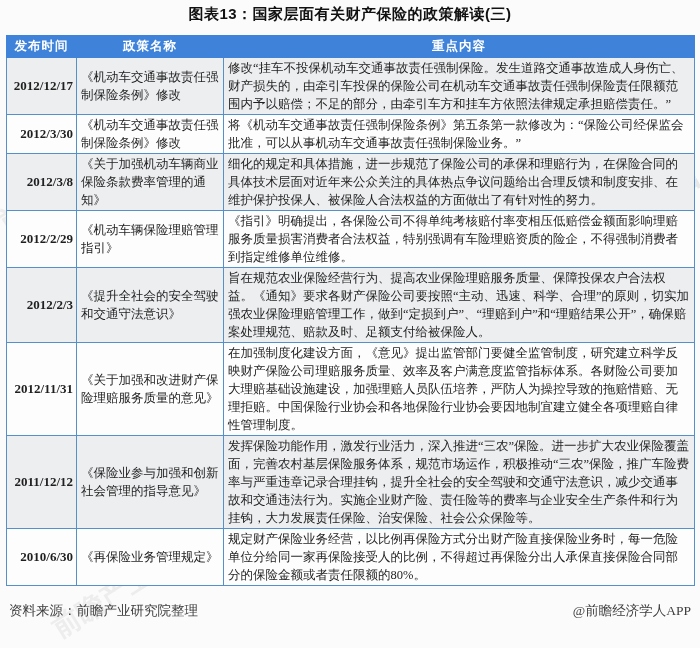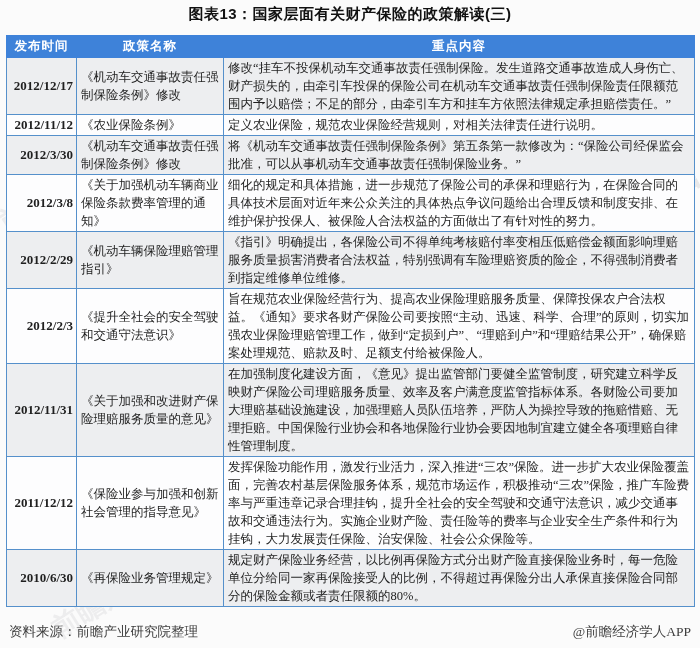--- a/index.html
+++ b/index.html
@@ -136,25 +136,20 @@
         <th>重点内容</th>
       </tr>
     </thead>
     <tbody>
         <tr>
           <td class="col-date">2012/12/17</td>
           <td class="col-name">《机动车交通事故责任强制保险条例》修改</td>
           <td class="col-content">修改“挂车不投保机动车交通事故责任强制保险。发生道路交通事故造成人身伤亡、财产损失的，由牵引车投保的保险公司在机动车交通事故责任强制保险责任限额范围内予以赔偿；不足的部分，由牵引车方和挂车方依照法律规定承担赔偿责任。”</td>
         </tr>
         <tr>
-          <td class="col-date">2012/11/12</td>
-          <td class="col-name">《农业保险条例》</td>
-          <td class="col-content">定义农业保险，规范农业保险经营规则，对相关法律责任进行说明。</td>
-        </tr>
-        <tr>
           <td class="col-date">2012/3/30</td>
           <td class="col-name">《机动车交通事故责任强制保险条例》修改</td>
           <td class="col-content">将《机动车交通事故责任强制保险条例》第五条第一款修改为：“保险公司经保监会批准，可以从事机动车交通事故责任强制保险业务。”</td>
         </tr>
         <tr>
           <td class="col-date">2012/3/8</td>
           <td class="col-name">《关于加强机动车辆商业保险条款费率管理的通知》</td>
           <td class="col-content">细化的规定和具体措施，进一步规范了保险公司的承保和理赔行为，在保险合同的具体技术层面对近年来公众关注的具体热点争议问题给出合理反馈和制度安排、在维护保护投保人、被保险人合法权益的方面做出了有针对性的努力。</td>
         </tr>
         <tr>

